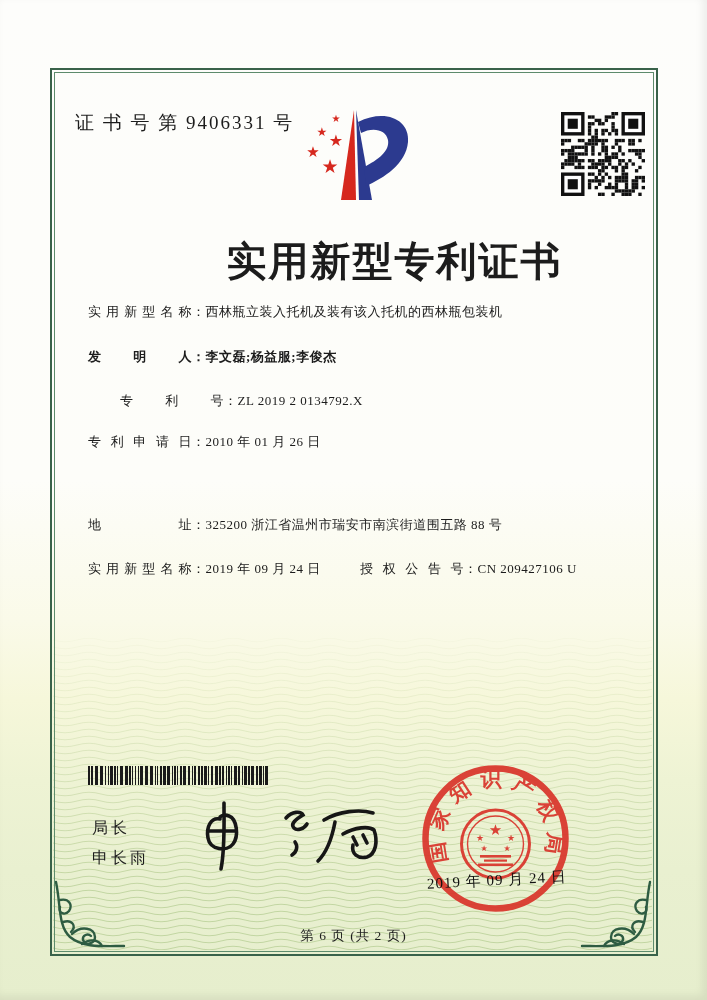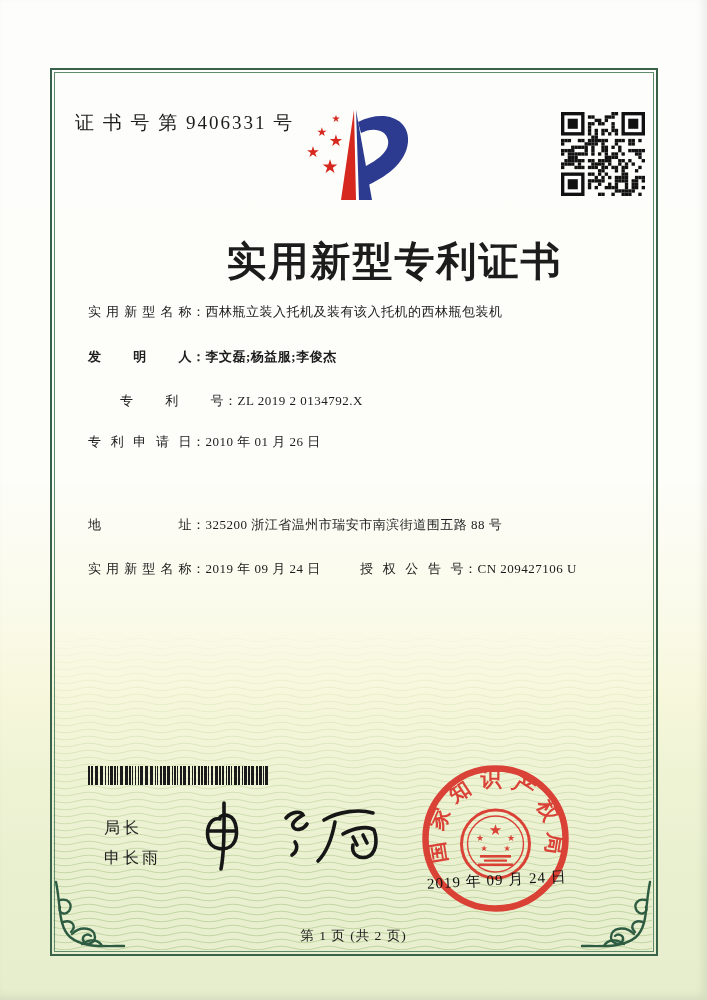--- a/index.html
+++ b/index.html
@@ -13,21 +13,21 @@
   .frame-inner{position:absolute;inset:2px;border:1px solid #5d8b6c;}
   .abs{position:absolute;}
   .cert-no{left:75px;top:110px;font-size:19px;letter-spacing:2px;}
   .title{left:0;top:234px;width:100%;text-align:center;font-size:40px;font-weight:bold;letter-spacing:2px;padding-left:41px;}
   .fieldrow{left:88px;font-size:13px;letter-spacing:0.5px;white-space:nowrap;}
   .lab{display:inline-block;width:104px;text-align:justify;text-align-last:justify;}
   .lab5{display:inline-block;width:104px;text-align:justify;text-align-last:justify;}
   .col2{position:absolute;left:272px;top:0;white-space:nowrap;}
   .paras{left:88px;top:590px;width:534px;font-size:15.5px;line-height:23px;font-style:italic;text-align:justify;}
   .paras p{margin:0;text-indent:2em;}
-  .director{left:104px;top:818px;font-size:16px;letter-spacing:3px;
+  .director{left:92px;top:818px;font-size:16px;letter-spacing:3px;
     font-family:Liberation Serif, serif;}
   .director div{margin-bottom:9px;}
   .seal-date{left:427px;top:871px;font-size:15px;letter-spacing:1px;transform:rotate(-3deg);color:#111;}
   .footer{left:0;top:927px;width:100%;text-align:center;font-size:13.5px;letter-spacing:1px;}
   svg{display:block;}
 </style>
 </head>
 <body>
 
 <div class="page">
@@ -457,14 +457,14 @@
         <text x="66" y="90" font-size="8">★</text>
         <text x="89" y="90" font-size="8">★</text>
       </g>
       <rect x="62" y="94" width="31" height="2.6"></rect>
       <rect x="66" y="98.5" width="23" height="2.2"></rect>
       <rect x="60" y="102.5" width="35" height="2.6"></rect>
     </g>
   </svg>
   <div class="abs seal-date">2019 年 09 月 24 日</div>
 
-  <div class="abs footer">第 1 页 (共 2 页)</div>
+  <div class="abs footer">第 6 页 (共 2 页)</div>
 </div>
 
 </body></html>

